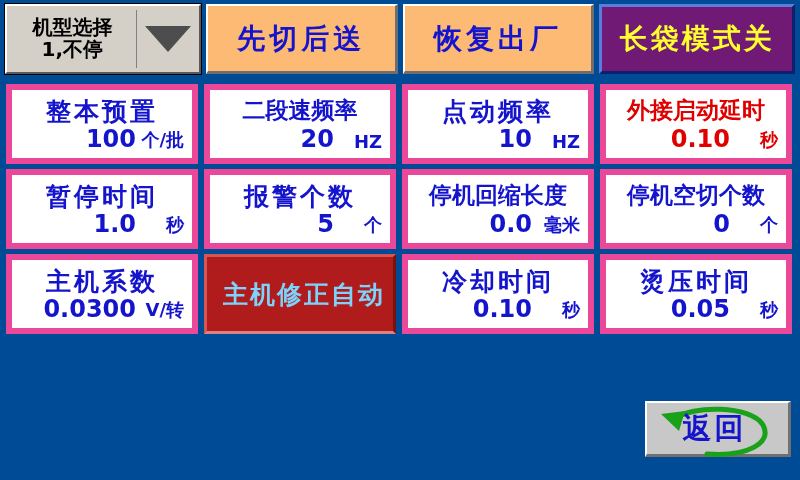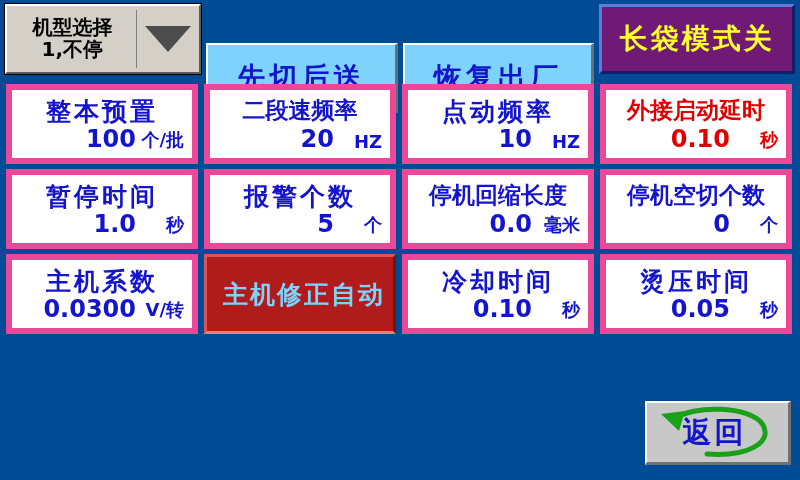--- a/index.html
+++ b/index.html
@@ -70,35 +70,34 @@
   .tri-down {
     width: 0; height: 0;
     border-left: 23px solid transparent;
     border-right: 23px solid transparent;
     border-top: 26px solid #4d4d4d;
   }
 
   
   .btn3d {
     height: 70px;
-    background: #7dd3fc;
+    background: #fdba74;
     border-top: 2px solid #ffffff;
     border-left: 2px solid #ffffff;
     border-right: 3px solid #6e6e6e;
     border-bottom: 3px solid #6e6e6e;
     display: flex;
     align-items: center;
     justify-content: center;
     color: #1414cc;
     font-size: 28px;
     font-weight: bold;
     letter-spacing: 4px;
     cursor: pointer;
     user-select: none;
-    margin-top: 39px;
   }
   .btn-cut   { width: 192px; }
   .btn-reset { width: 192px; }
 
   
   .btn-blue {
     width: 196px; height: 70px;
     background: #701a75;
     border-top: 3px solid #5a7ddc;
     border-left: 3px solid #5a7ddc;
@@ -185,21 +184,21 @@
     font-weight: bold;
     letter-spacing: 2px;
     white-space: nowrap;
     margin-left: 8px;
   }
 
   
   .backbtn {
     position: absolute;
     left: 645px; top: 401px;
-    width: 146px; height: 64px;
+    width: 146px; height: 56px;
     background: #c8c8c8;
     border-top: 2px solid #ffffff;
     border-left: 2px solid #ffffff;
     border-right: 3px solid #707070;
     border-bottom: 3px solid #707070;
     cursor: pointer;
     user-select: none;
   }
   .backbtn svg { position: absolute; left: 0; top: 0; }
   .backbtn-label {

